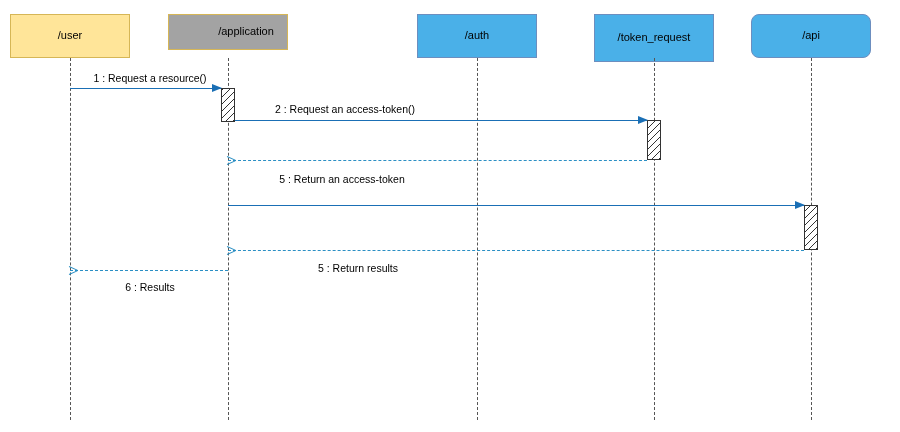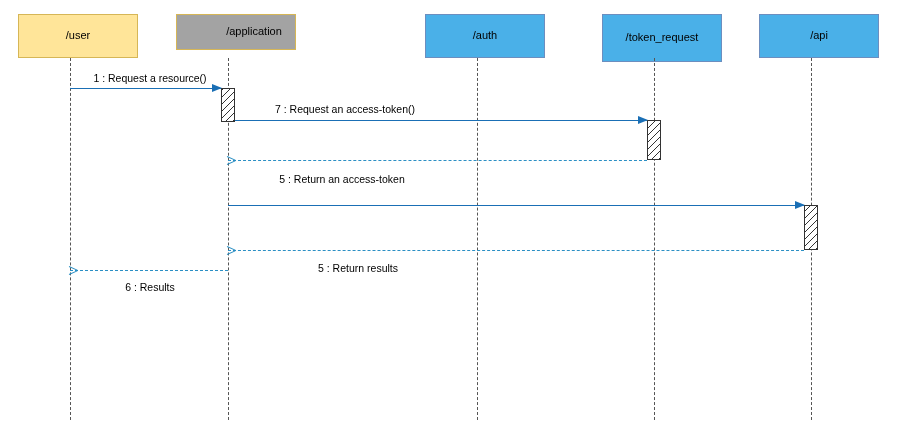--- a/index.html
+++ b/index.html
@@ -21,21 +21,20 @@
     position: absolute;
     box-sizing: border-box;
     border: 1px solid #6c8ebf;
     display: flex;
     align-items: center;
     justify-content: center;
     font-size: 11px;
     color: #000000;
     text-align: center;
     line-height: 1.2;
-    margin-left: 8px;
   }
   .lifeline-line {
     position: absolute;
     width: 0;
     border-left: 1px dashed #555555;
   }
   .activation {
     position: absolute;
     box-sizing: border-box;
     border: 1px solid #333333;
@@ -126,37 +125,37 @@
     </div>
     <div class="lifeline-line" style="left: 228px; top: 58px; height: 362px; border-left-color: rgb(85, 85, 85);"></div>
     <div class="lifeline-box" style="left: 417px; top: 14px; width: 120px; height: 44px; background: rgb(74, 176, 232); border-color: rgb(108, 142, 191);">
       <span>/auth</span>
     </div>
     <div class="lifeline-line" style="left: 477px; top: 58px; height: 362px; border-left-color: rgb(85, 85, 85);"></div>
     <div class="lifeline-box" style="left: 594px; top: 14px; width: 120px; height: 48px; background: rgb(74, 176, 232); border-color: rgb(108, 142, 191);">
       <span>/token_request</span>
     </div>
     <div class="lifeline-line" style="left: 654px; top: 58px; height: 362px; border-left-color: rgb(85, 85, 85);"></div>
-    <div class="lifeline-box" style="left: 751px; top: 14px; width: 120px; height: 44px; background: rgb(74, 176, 232); border-color: rgb(108, 142, 191);">
+    <div class="lifeline-box" style="left: 751px; top: 14px; width: 120px; height: 44px; background: rgb(74, 176, 232); border-color: rgb(108, 142, 191); border-radius: 8px;">
       <span>/api</span>
     </div>
     <div class="lifeline-line" style="left: 811px; top: 58px; height: 362px; border-left-color: rgb(85, 85, 85);"></div>
     <div class="activation" style="left: 221px; top: 88px; width: 14px; height: 34px;"></div>
     <div class="activation" style="left: 647px; top: 120px; width: 14px; height: 40px;"></div>
     <div class="activation" style="left: 804px; top: 205px; width: 14px; height: 45px;"></div>
     <div class="msg solid" style="left: 70px; top: 88px; width: 151px;">
       <div class="line"></div>
       <div class="arrowhead right filled"></div>
     </div>
     <div class="msg-label" style="left: 70px; top: 72px; width: 160px;">1 : Request a resource()</div>
     <div class="msg solid" style="left: 235px; top: 120px; width: 412px;">
       <div class="line"></div>
       <div class="arrowhead right filled"></div>
     </div>
-    <div class="msg-label" style="left: 250px; top: 103px; width: 190px;">7 : Request an access-token()</div>
+    <div class="msg-label" style="left: 250px; top: 103px; width: 190px;">2 : Request an access-token()</div>
     <div class="msg dashed" style="left: 228px; top: 160px; width: 419px;">
       <div class="line"></div>
       <div class="arrowhead left open"></div>
     </div>
     <div class="msg-label" style="left: 252px; top: 173px; width: 180px;">5 : Return an access-token</div>
     <div class="msg solid" style="left: 228px; top: 205px; width: 576px;">
       <div class="line"></div>
       <div class="arrowhead right filled"></div>
     </div>
     <div class="msg dashed" style="left: 228px; top: 250px; width: 576px;">

